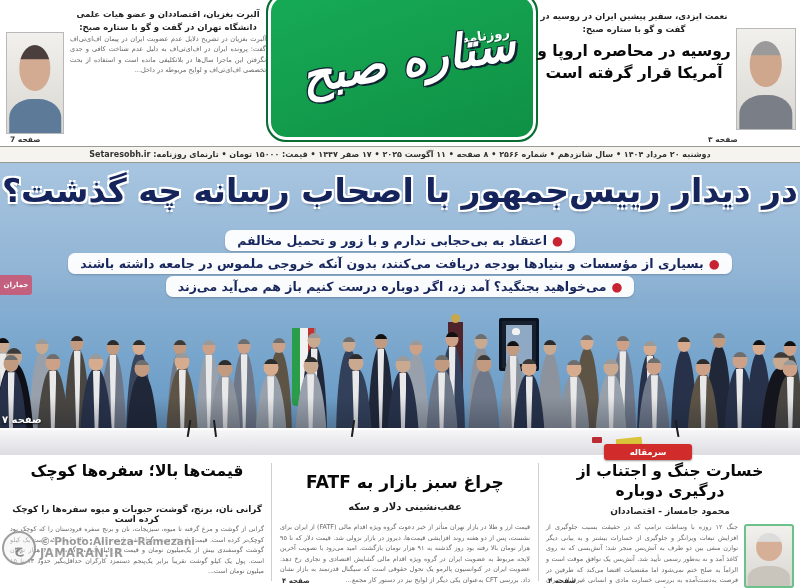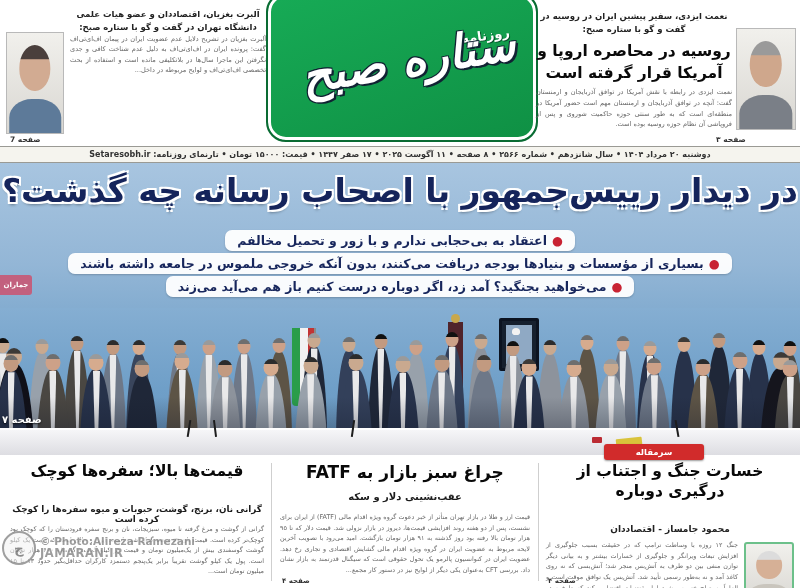--- a/index.html
+++ b/index.html
@@ -69,34 +69,34 @@
   #portrait-frame{position:absolute;left:499px;top:10px;width:34px;height:47px;background:#16202e;
       border:3px solid #0c1320;border-radius:2px;}
   #portrait-frame::before{content:"";position:absolute;left:4px;top:4px;right:4px;bottom:4px;background:#8fa9c4;}
   #portrait-frame::after{content:"";position:absolute;left:10px;top:7px;width:8px;height:7px;border-radius:50% 50% 40% 40%;background:#f2f2f2;}
   .mic{position:absolute;width:2px;height:17px;background:#1d1d1d;bottom:18px;}
   #folder{position:absolute;left:616px;bottom:9px;width:26px;height:8px;background:#d9c33b;transform:rotate(-6deg);border-radius:1px;}
   #red-item{position:absolute;left:592px;bottom:12px;width:10px;height:6px;background:#bb2b33;border-radius:1px;}
 
   #photo-pageref{position:absolute;left:2px;bottom:30px;color:#fff;font-size:10px;font-weight:bold;
       text-shadow:0 1px 2px rgba(0,0,0,.8);}
-  #editorial-badge{position:absolute;left:604px;bottom:-5px;width:100px;height:16px;background:#d12b2b;
+  #editorial-badge{position:absolute;left:604px;bottom:-5px;width:88px;height:16px;background:#d12b2b;
       border-radius:3px;color:#fff;font-size:8.5px;font-weight:bold;display:flex;align-items:center;
       justify-content:center;box-shadow:0 1px 2px rgba(0,0,0,.4);z-index:5;}
   #side-label{position:absolute;left:0;top:275px;width:32px;height:20px;background:#c2607e;
       color:#fff;font-size:7px;font-weight:bold;display:flex;align-items:center;justify-content:center;
       border-radius:0 3px 3px 0;z-index:6;}
 
   
   #bottom{position:absolute;top:455px;left:0;width:800px;height:133px;background:#fff;}
   .vdiv{position:absolute;top:8px;height:118px;width:1px;background:#cfcfcf;}
   .b-col{position:absolute;top:6px;height:124px;}
   .b-title{font-size:15.5px;font-weight:700;color:#090909;text-align:center;line-height:1.3;}
   .b-sub{font-size:8.8px;font-weight:bold;color:#1c1c1c;text-align:center;margin-top:23px;}
-  .b-byline{font-size:9px;font-weight:bold;color:#222;text-align:center;margin-top:23px;}
+  .b-byline{font-size:9px;font-weight:bold;color:#222;text-align:center;margin-top:5px;}
   .b-body{font-size:6.4px;color:#666;line-height:1.65;text-align:justify;}
   .b-page{position:absolute;left:2px;bottom:0;font-size:7px;font-weight:bold;color:#333;}
   #author-photo{float:right;width:46px;height:60px;margin:2px 0 2px 6px;border:2px solid #6cc08a;border-radius:3px;}
 
   
   #watermark{position:absolute;left:2px;top:531px;display:flex;align-items:center;gap:4px;z-index:8;opacity:.85;}
   #wm-logo{width:30px;height:30px;border-radius:50%;border:2px solid #8f8f8f;background:rgba(240,240,240,.6);
       color:#777;font-size:13px;font-weight:bold;display:flex;align-items:center;justify-content:center;}
   #wm-text{display:flex;flex-direction:column;line-height:1.2;}
   .wm-line{color:#8d8d8d;font-weight:bold;text-shadow:1px 1px 0 #fff,-1px -1px 0 #fff;}
@@ -122,23 +122,22 @@
     <div id="logo-banner">
       <div id="logo-kicker">روزنامه</div>
       <div id="logo-title">ستاره صبح</div>
     </div>
 
     <div class="top-article rtl" style="left:536px;">
       <div class="portrait" style="position:absolute;right:0;top:22px;width:58px;height:100px;--hair:#9a9a9a;--skin:#cfa78c;--shirt:#7a7f87;"></div>
       <div style="position:absolute;right:64px;top:4px;width:196px;">
         <div class="kicker">نعمت ایزدی، سفیر پیشین ایران در روسیه در گفت و گو با ستاره صبح:</div>
         <div class="headline">روسیه در محاصره اروپا و آمریکا قرار گرفته است</div>
-        <div class="lede">نعمت ایزدی در رابطه با نقش آمریکا در توافق آذربایجان و ارمنستان گفت: آنچه در توافق آذربایجان و ارمنستان مهم است حضور آمریکا در منطقه‌ای است که به طور سنتی حوزه حاکمیت شوروی و پس از فروپاشی آن نظام حوزه روسیه بوده است.</div>
-      </div>
-      <div class="pageref" style="position:absolute;left:180px;bottom:0;">صفحه ۳</div>
+      </div>
+      <div class="pageref" style="position:absolute;left:172px;bottom:0;">صفحه ۳</div>
     </div>
   </div>
 
   <div id="datebar" class="rtl">
     <span>دوشنبه ۲۰ مرداد ۱۴۰۴ • سال شانزدهم • شماره ۲۵۶۶ • ۸ صفحه • ۱۱ آگوست ۲۰۲۵ • ۱۷ صفر ۱۴۴۷ • قیمت: ۱۵۰۰۰ تومان • تارنمای روزنامه: Setaresobh.ir</span>
   </div>
 
   <div id="lead">
     <div id="lead-headline" class="rtl">در دیدار رییس‌جمهور با اصحاب رسانه چه گذشت؟</div>
 
@@ -419,21 +418,21 @@
     <div class="vdiv" style="left:271px;"></div>
     <div class="vdiv" style="left:538px;"></div>
 
     <div class="b-col rtl" style="left:10px;width:254px;">
       <div class="b-title">قیمت‌ها بالا؛ سفره‌ها کوچک</div>
       <div class="b-sub">گرانی نان، برنج، گوشت، حبوبات و میوه سفره‌ها را کوچک کرده است</div>
       <div class="b-body">گرانی از گوشت و مرغ گرفته تا میوه، سبزیجات، نان و برنج سفره فرودستان را که کوچک بود کوچک‌تر کرده است. قیمت نان ۵۹ درصد گران شده است. این در حالی است که قیمت یک کیلو گوشت گوسفندی بیش از یک‌میلیون تومان و قیمت هر کیلو گوشت گوساله ۶۰۰ هزار تومان است. پول یک کیلو گوشت تقریباً برابر یک‌پنجم دستمزد کارگران حداقل‌بگیر حدود ۱۳ تا ۱۵ میلیون تومان است...</div>
     </div>
 
     <div class="b-col rtl" style="left:280px;width:250px;">
-      <div class="b-title" style="font-size:17px;">چراغ سبز بازار به FATF</div>
+      <div class="b-title" style="font-size:17px;margin-top:10px;">چراغ سبز بازار به FATF</div>
       <div class="b-sub" style="font-size:10px;margin-top:8px;">عقب‌نشینی دلار و سکه</div>
       <div class="b-body" style="margin-top:10px;">قیمت ارز و طلا در بازار تهران متأثر از خبر دعوت گروه ویژه اقدام مالی (FATF) از ایران برای نشست، پس از دو هفته روند افزایشی قیمت‌ها، دیروز در بازار نزولی شد. قیمت دلار که تا ۹۵ هزار تومان بالا رفته بود روز گذشته به ۹۱ هزار تومان بازگشت. امید می‌رود با تصویب آخرین لایحه مربوط به عضویت ایران در گروه ویژه اقدام مالی گشایش اقتصادی و تجاری رخ دهد. عضویت ایران در کنوانسیون پالرمو یک تحول حقوقی است که سیگنال قدرتمند به بازار نشان داد. بررسی CFT به‌عنوان یکی دیگر از لوایح نیز در دستور کار مجمع...</div>
       <div class="b-page">صفحه ۴</div>
     </div>
 
     <div class="b-col rtl" style="left:546px;width:248px;">
       <div class="b-title">خسارت جنگ و اجتناب از درگیری دوباره</div>
       <div class="b-byline">محمود جامساز - اقتصاددان</div>
       <div style="margin-top:6px;">
         <div id="author-photo" class="portrait" style="--hair:#dcdcdc;--skin:#d6b096;--shirt:#c9c5bd;"></div>

